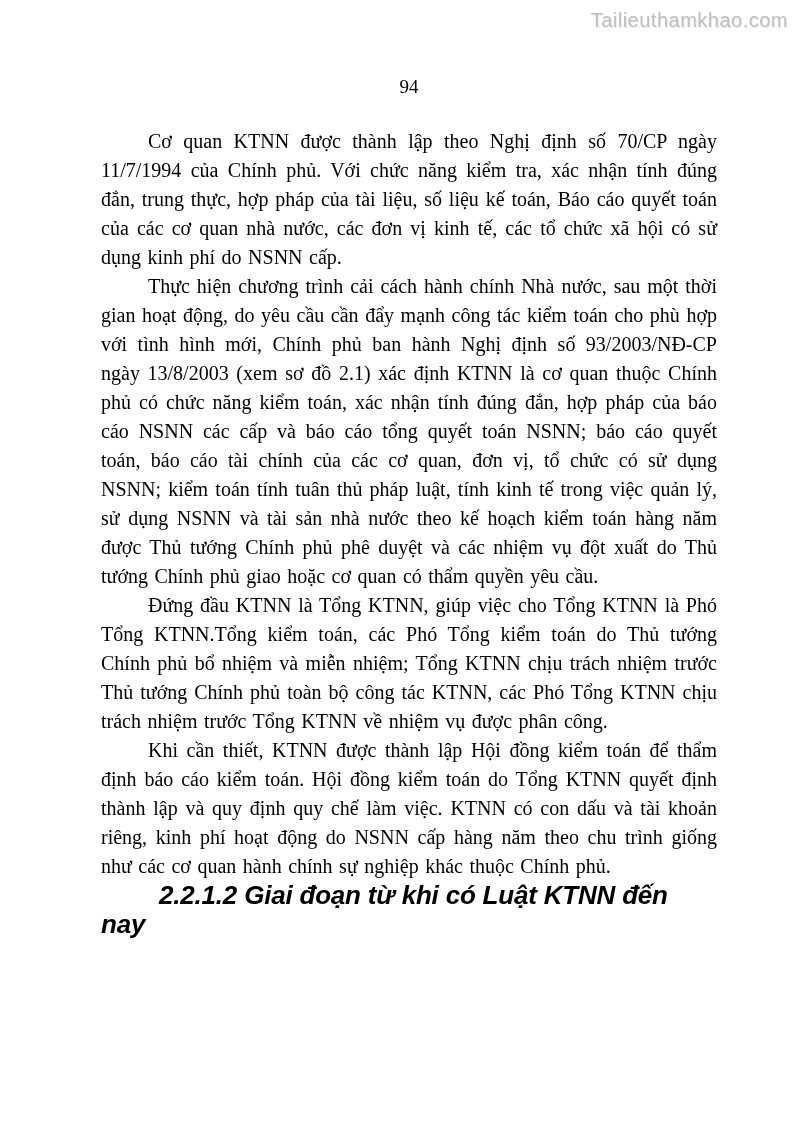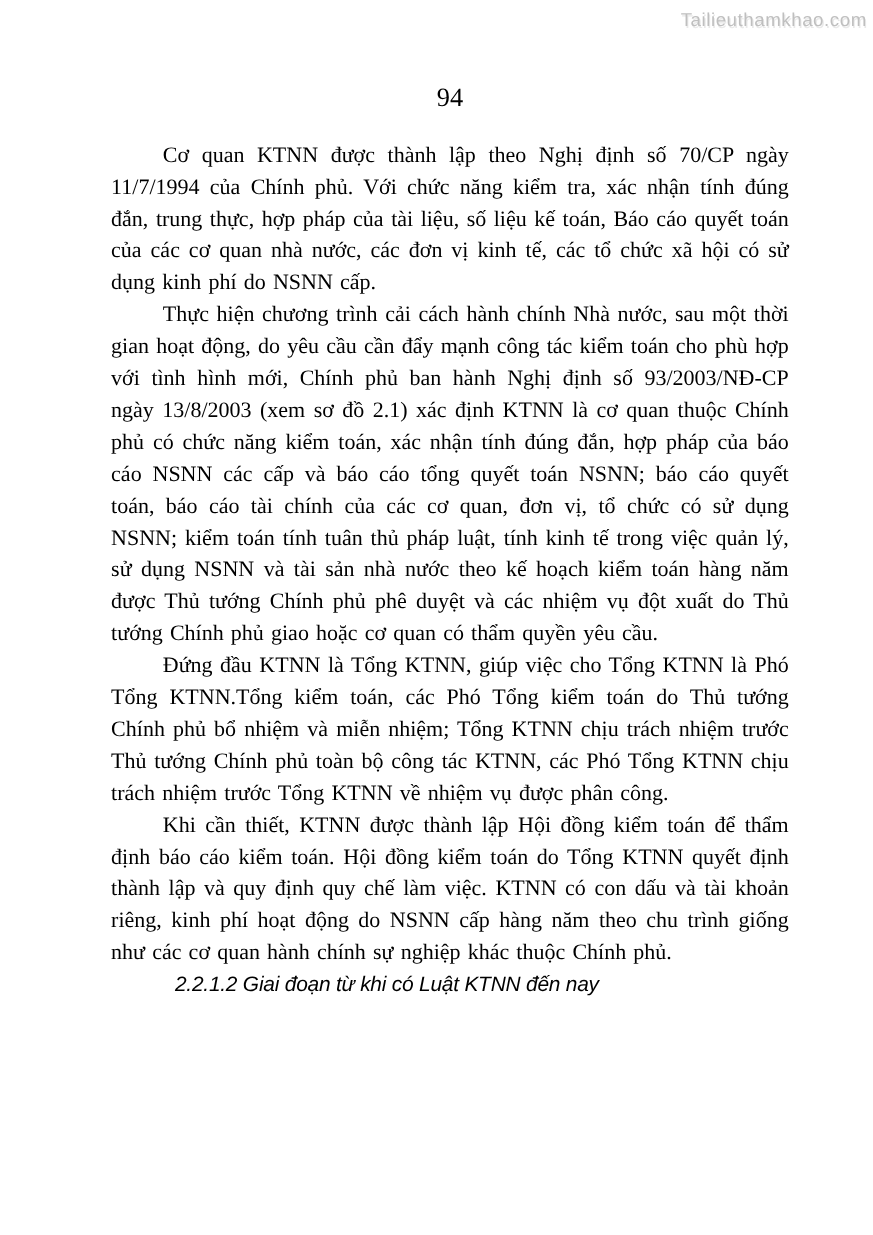--- a/index.html
+++ b/index.html
@@ -14,55 +14,55 @@
     background: #ffffff;
     overflow: hidden;
     font-family: "Liberation Serif", serif;
     color: #000000;
   }
   .watermark {
     position: absolute;
     top: 9px;
     right: 6px;
     font-family: "Liberation Sans", sans-serif;
-    font-size: 17px;
+    font-size: 20px;
     letter-spacing: 0.5px;
     color: #bfbfbf;
     text-shadow: 1px 1px 0 #e9e9e9;
     margin-left: 32px;
   }
   .page-number {
     position: absolute;
     top: 76px;
     left: 101px;
     width: 616px;
     text-align: center;
-    font-size: 24px;
+    font-size: 19px;
     color: #000000;
   }
   .content {
     position: absolute;
     top: 127px;
     left: 101px;
     width: 616px;
   }
   .content p.body {
     margin: 0;
     font-size: 20px;
     line-height: 29px;
     text-align: justify;
     text-indent: 47px;
     word-spacing: 1.5px;
   }
   .content h3.heading {
     margin: 0;
     font-family: "Liberation Sans", sans-serif;
-    font-weight: normal;
+    font-weight: bold;
     font-style: italic;
-    font-size: 19px;
+    font-size: 26px;
     line-height: 29px;
     text-indent: 58px;
     letter-spacing: -0.2px;
   }
 </style>
 </head>
 <body>
 
 <div class="page">
 

